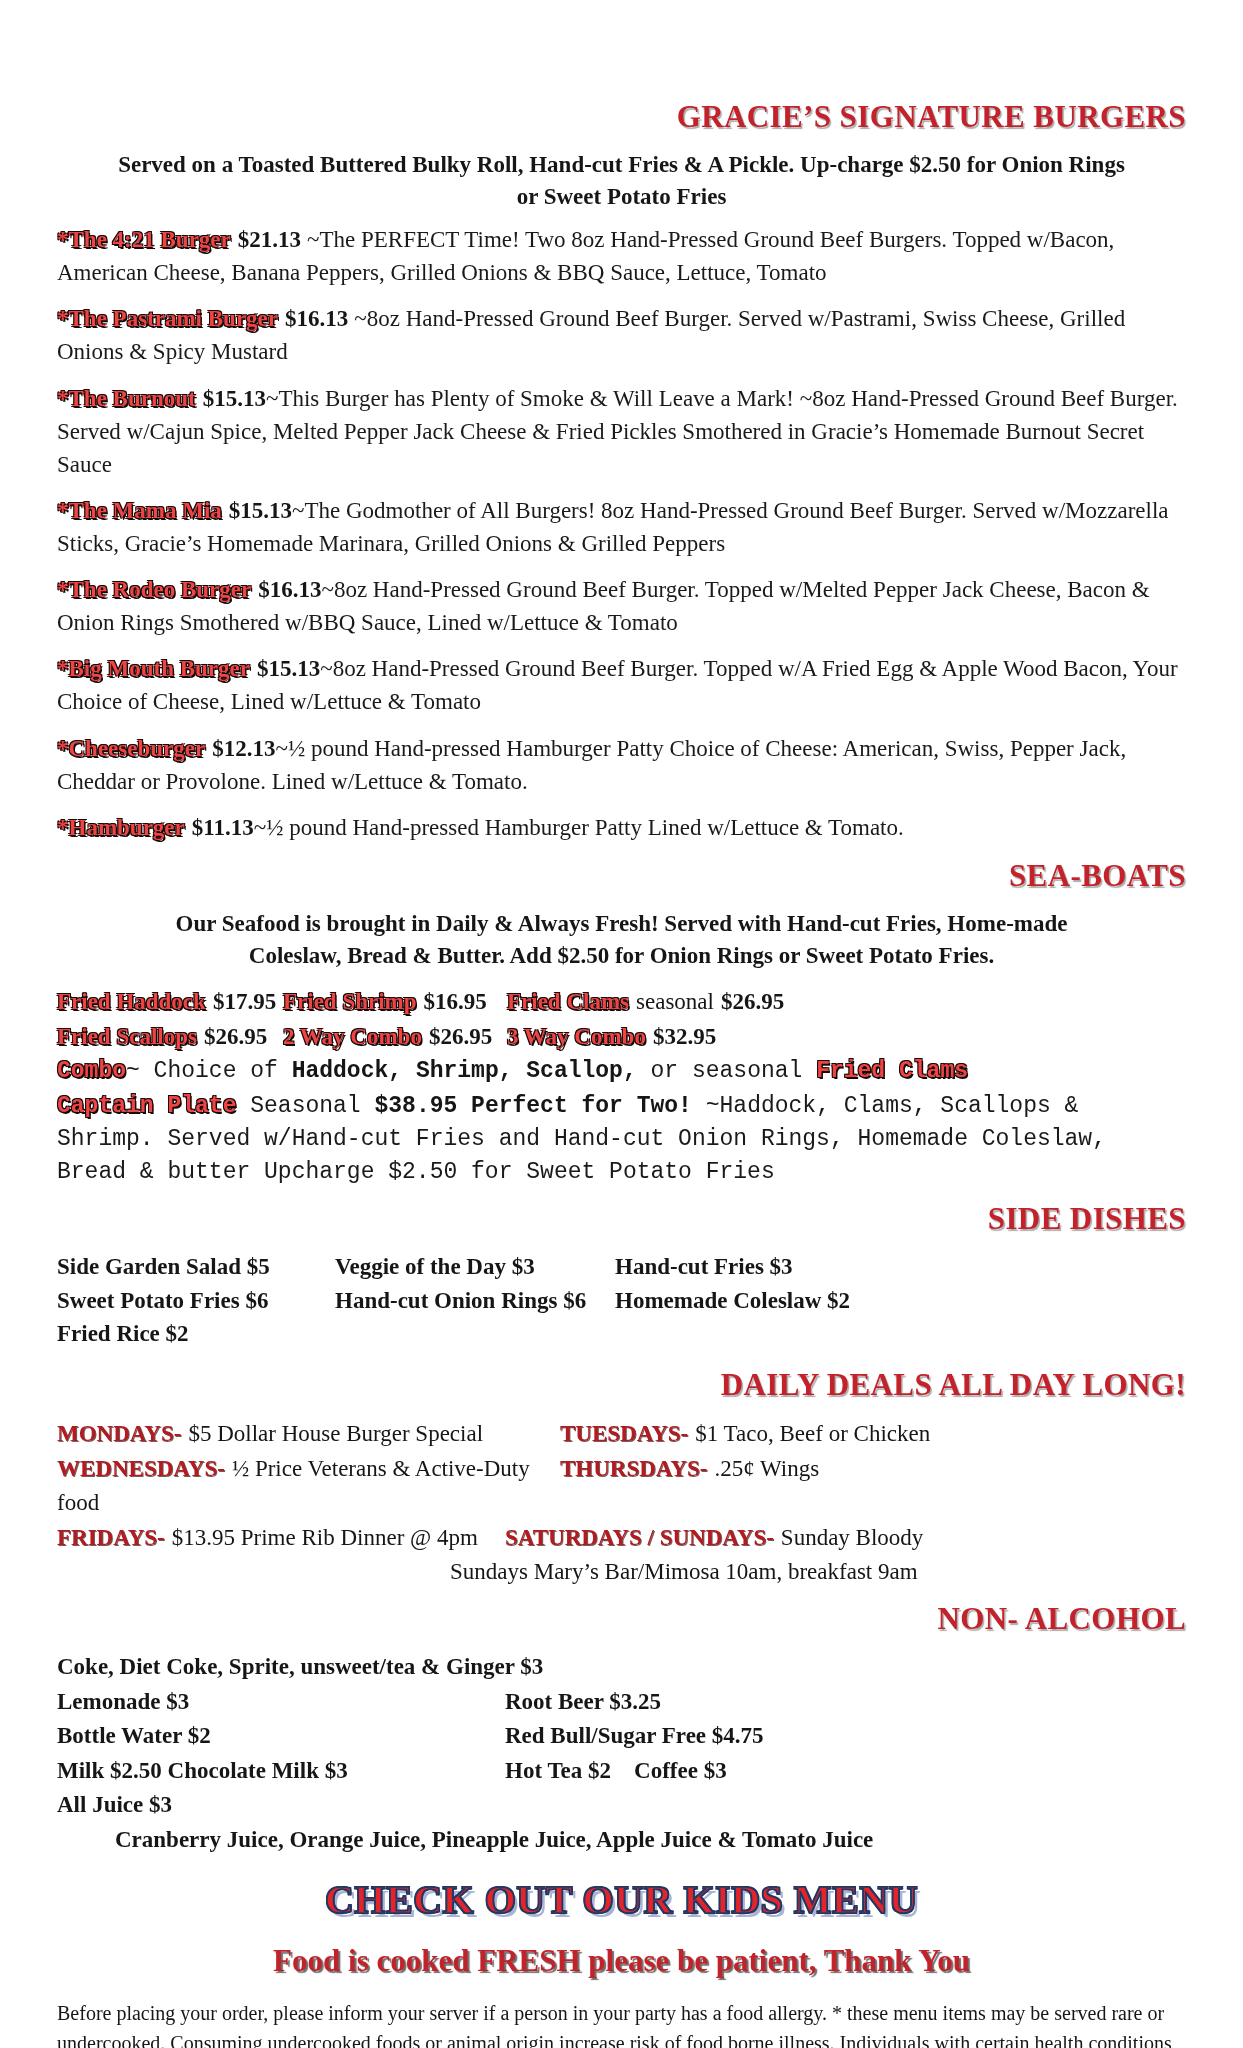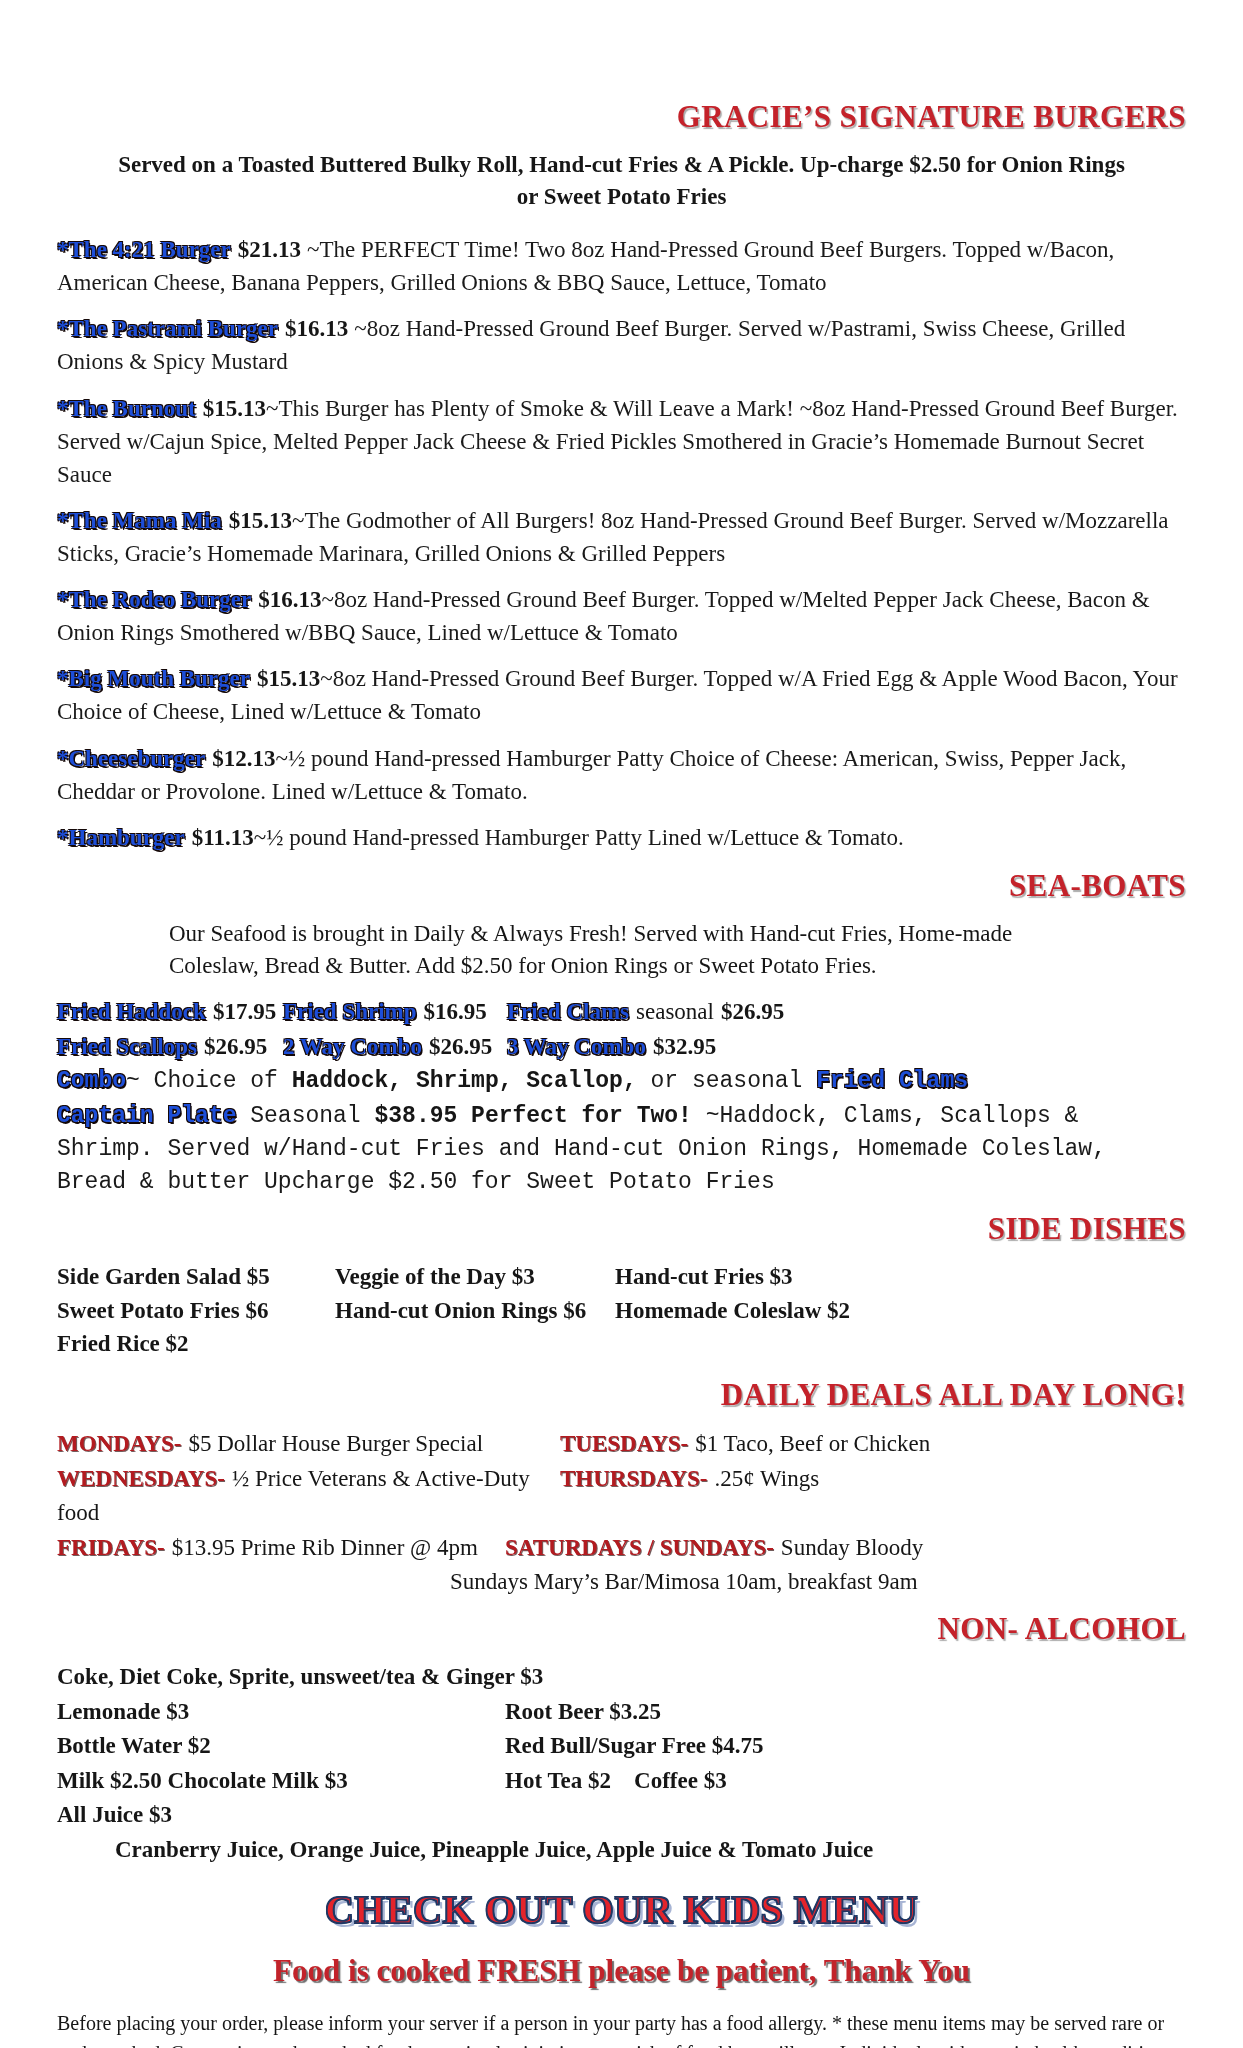--- a/index.html
+++ b/index.html
@@ -9,31 +9,31 @@
     font-family:"Liberation Serif","DejaVu Serif",serif;
     color:#161616;font-size:23px;line-height:1.44;
     overflow:hidden;
   }
   .sec-title{
     text-align:right;font-weight:bold;color:#c4222a;font-size:31px;line-height:1.25;
     letter-spacing:.4px;text-shadow:1.5px 1.5px 1px rgba(90,90,90,.5);
     margin:10px 0 12px 0;
   }
   .subtitle{
-    text-align:center;font-weight:bold;max-width:1015px;margin:0 auto 20px auto;line-height:1.4;
+    text-align:center;font-weight:bold;max-width:1015px;margin:0 auto 10px auto;line-height:1.4;
   }
   .item{margin:0 0 13px 0;}
   .iname{
-    font-weight:bold;color:#1d4ed8;
+    font-weight:bold;color:#ef4444;
     text-shadow:-1px -1px 0 #140808,1px -1px 0 #140808,-1px 1px 0 #140808,1.5px 1.5px 0 #140808;
   }
   .price{font-weight:bold;margin-left:7px;}
   .desc{color:#1a1a1a;}
   .desc-sp{margin-left:6px;}
-  .sea-intro{text-align:left;font-weight:normal;max-width:905px;margin:12px auto 12px auto;line-height:1.42;}
+  .sea-intro{text-align:center;font-weight:bold;max-width:905px;margin:12px auto 12px auto;line-height:1.42;}
   .sgrid{display:grid;grid-template-columns:226px 224px 1fr;row-gap:2px;margin-bottom:2px;}
   .scell .iname{margin-right:7px;}
   .snote{margin-right:7px;}
   .snote:empty{display:none;}
   .sprice{font-weight:bold;}
   .mixline{margin:0 0 2px 0;font-family:Liberation Mono, monospace;}
   .boldblk{font-weight:bold;}
   .sidegrid{display:grid;grid-template-columns:278px 280px 1fr;margin-bottom:16px;}
   .sidegrid .col div{font-weight:bold;line-height:1.45;}
   .drow{display:grid;grid-template-columns:503px 1fr;line-height:1.5;}

